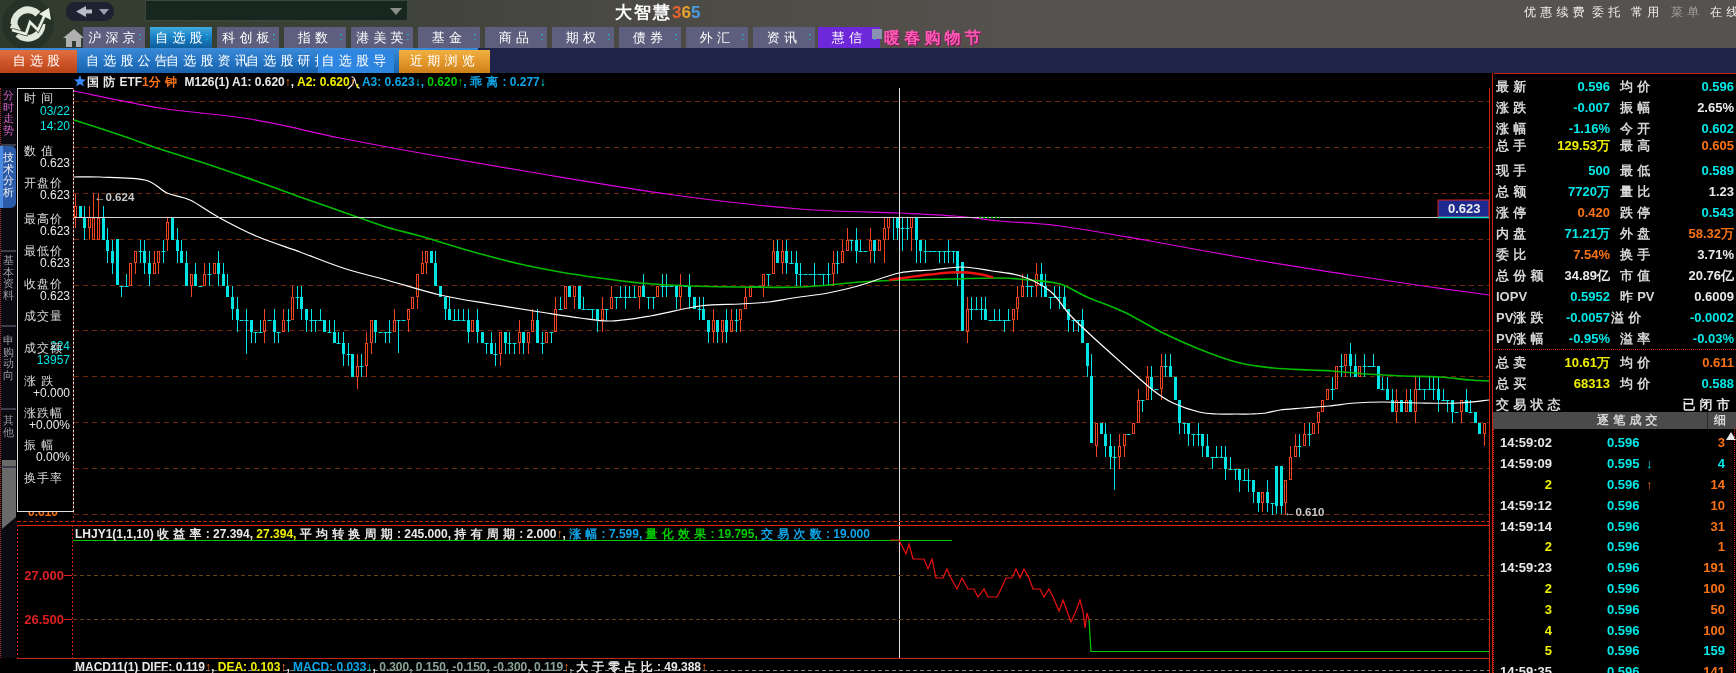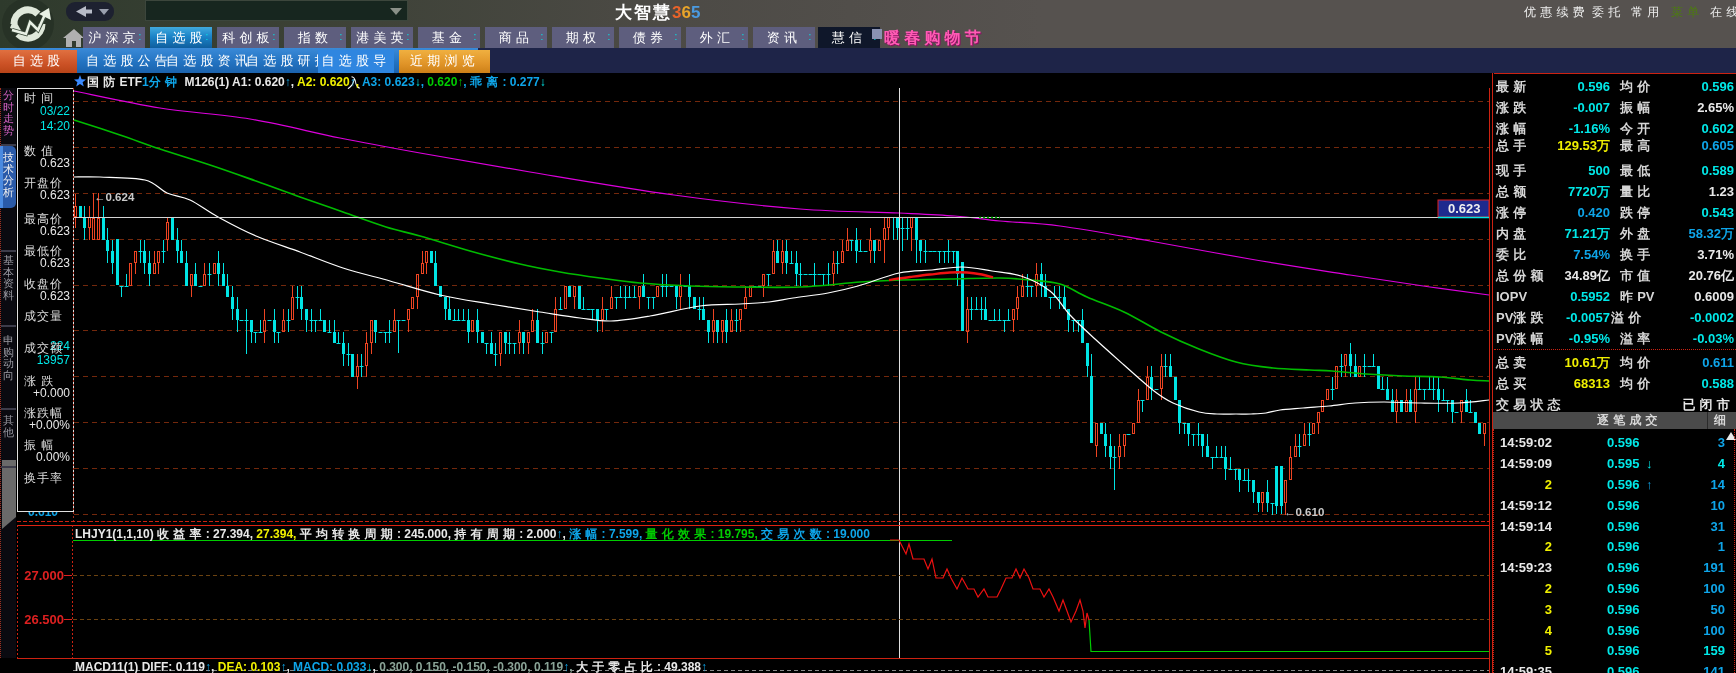--- a/index.html
+++ b/index.html
@@ -1,18 +1,18 @@
 <!DOCTYPE html>
 <html><head><meta charset="utf-8"><style>
 *{margin:0;padding:0;box-sizing:border-box}
 html,body{width:1736px;height:673px;background:#000;overflow:hidden}
 body{font-family:"Liberation Sans",sans-serif;position:relative}
 .abs{position:absolute}
 .cj{letter-spacing:4.2px}
-.cy{color:#00e8e8}.ye{color:#f0f000}.rd{color:#0ea5e9}.wh{color:#e8e8e8}.mg{color:#0ea5e9}.gr{color:#00cc00}
+.cy{color:#00e8e8}.ye{color:#f0f000}.rd{color:#f97316}.wh{color:#e8e8e8}.mg{color:#0ea5e9}.gr{color:#00cc00}
 .grid{stroke:#73280c;stroke-width:1;stroke-dasharray:5,4}
 .srow{position:absolute;left:1494px;width:242px;height:21px;font-size:13px;font-weight:bold;line-height:21px}
 .sl{position:absolute;color:#d6d6d6}
 .sv{position:absolute;text-align:right}
 .trow{position:absolute;left:1494px;width:242px;height:21px;font-size:13px;font-weight:bold;line-height:21px}
 .itab{position:absolute;left:24px;color:#dcdcdc;font-size:12px}
 .ival{position:absolute;right:2px;font-size:12px;text-align:right}
 .ntab{position:absolute;top:27px;height:21px;background:#5e5e7e;color:#fff;font-size:13px;text-align:center;line-height:21px}
 .ntab i{font-style:normal;position:absolute;right:3px;top:4px;color:#00e8e8;font-size:10px;line-height:12px;width:4px}
 .btab{position:absolute;top:50px;height:23px;color:#fff;font-size:13px;text-align:center;line-height:22px}
@@ -38,34 +38,34 @@
     <path d="M11 1 21 10h-3v9h-5v-6h-4v6H3v-9H0Z" fill="#b0b0b0"></path>
   </svg>
 <div class="abs" style="left:145px;top:0;width:263px;height:21px;background:#17261f;border:1px solid #3c463c"></div>
 <svg class="abs" style="left:388px;top:6px" width="16" height="10">
     <path d="M2 2 14 2 8 9Z" fill="#8a9088"></path>
   </svg>
 <div class="abs" style="left:615px;top:1px;font-size:17px;font-weight:bold;color:#fff"><span class="cj" style="letter-spacing:2px">大智慧</span><span style="color:#e8632a">3</span><span style="color:#e8a42a">6</span><span style="color:#4a9ae0">5</span></div>
 <div class="abs" style="left:1524px;top:4px;font-size:12px;color:#f0f0f0;white-space:nowrap"><span class="cj">优惠续费</span></div>
 <div class="abs" style="left:1592px;top:4px;font-size:12px;color:#f0f0f0;white-space:nowrap"><span class="cj">委托</span></div>
 <div class="abs" style="left:1631px;top:4px;font-size:12px;color:#f0f0f0;white-space:nowrap"><span class="cj">常用</span></div>
-<div class="abs" style="left:1671px;top:4px;font-size:12px;color:#4d7c0f;white-space:nowrap"><span class="cj">菜单</span></div>
+<div class="abs" style="left:1671px;top:4px;font-size:12px;color:#a3a3a3;white-space:nowrap"><span class="cj">菜单</span></div>
 <div class="abs" style="left:1710px;top:4px;font-size:12px;color:#f0f0f0;white-space:nowrap"><span class="cj">在线</span></div>
 <div class="ntab" style="left:83px;width:62px;background:#5e5e7e"><span class="cj">沪深京</span><i>:</i></div>
 <div class="ntab" style="left:150px;width:62px;background:linear-gradient(180deg,#41aadd 0,#1b84c8 45%,#0f5e9e 100%)"><span class="cj">自选股</span><i>:</i></div>
 <div class="ntab" style="left:217px;width:62px;background:#5e5e7e"><span class="cj">科创板</span><i>:</i></div>
 <div class="ntab" style="left:284px;width:62px;background:#5e5e7e"><span class="cj">指数</span><i>:</i></div>
 <div class="ntab" style="left:351px;width:62px;background:#5e5e7e"><span class="cj">港美英</span><i>:</i></div>
 <div class="ntab" style="left:418px;width:62px;background:#5e5e7e"><span class="cj">基金</span><i>:</i></div>
 <div class="ntab" style="left:485px;width:62px;background:#5e5e7e"><span class="cj">商品</span><i>:</i></div>
 <div class="ntab" style="left:552px;width:62px;background:#5e5e7e"><span class="cj">期权</span><i>:</i></div>
 <div class="ntab" style="left:619px;width:62px;background:#5e5e7e"><span class="cj">债券</span><i>:</i></div>
 <div class="ntab" style="left:686px;width:62px;background:#5e5e7e"><span class="cj">外汇</span><i>:</i></div>
 <div class="ntab" style="left:753px;width:62px;background:#5e5e7e"><span class="cj">资讯</span><i>:</i></div>
-<div class="ntab" style="left:818px;width:62px;background:#0f172a"><span class="cj">慧信</span><i>:</i></div>
+<div class="ntab" style="left:818px;width:62px;background:#6d28d9"><span class="cj">慧信</span><i>:</i></div>
 <div class="abs" style="left:872px;top:29px;width:10px;height:10px;background:#8a92b2"></div>
 <div class="abs" style="left:884px;top:28px;font-size:16px;font-weight:bold;color:#ff5ab4;text-shadow:1px 1px 0 #8a1060"><span class="cj">暖春购物节</span></div>
 <div class="abs" style="left:0;top:48px;width:1736px;height:25px;background:#1e2448"></div>
 <div class="abs" style="left:0;top:48px;width:478px;height:25px;background:linear-gradient(180deg,#3a8ad8 0,#2272c0 60%,#1b62ac 100%)"></div>
 <div class="btab" style="left:0;width:77px;background:linear-gradient(180deg,#e07040 0,#cc5226 60%,#b84418 100%)"><span class="cj">自选股</span></div>
 <div class="btab" style="left:86px"><span class="cj">自选股公告</span></div>
 <div class="btab" style="left:166px"><span class="cj">自选股资讯</span></div>
 <div class="btab" style="left:246px"><span class="cj">自选股研报</span></div>
 <div class="btab" style="left:318px;width:76px;background:#2f86e0"><span class="cj">自选股导入</span></div>
 <div class="btab" style="left:399px;width:91px;background:linear-gradient(180deg,#f0b040 0,#e09428 60%,#cc8018 100%)"><span class="cj">近期浏览</span></div>

